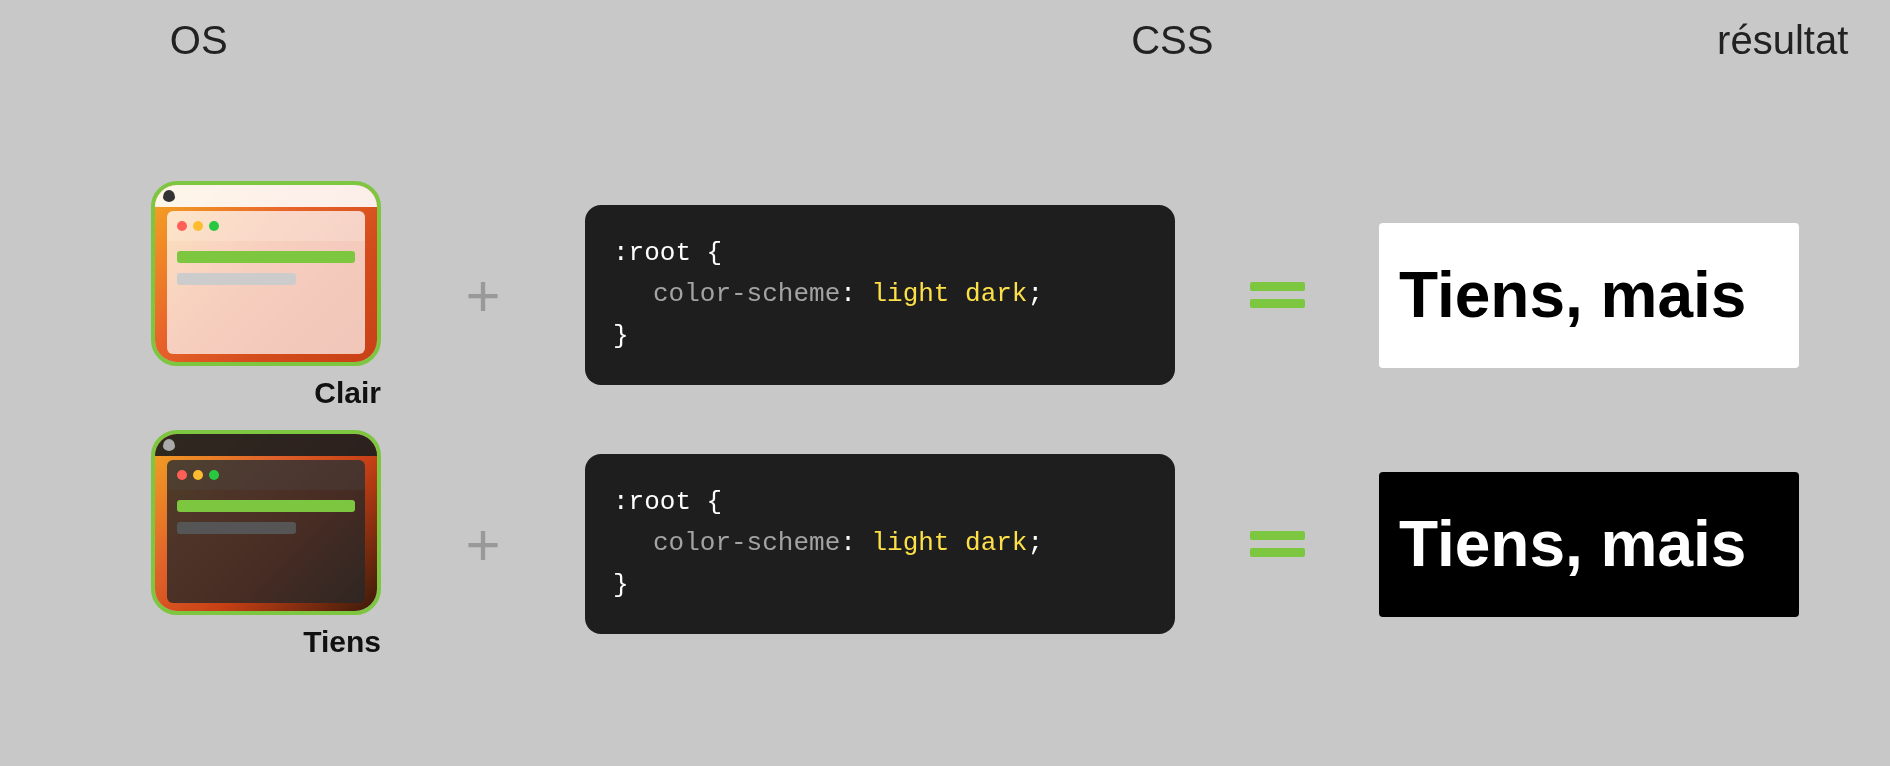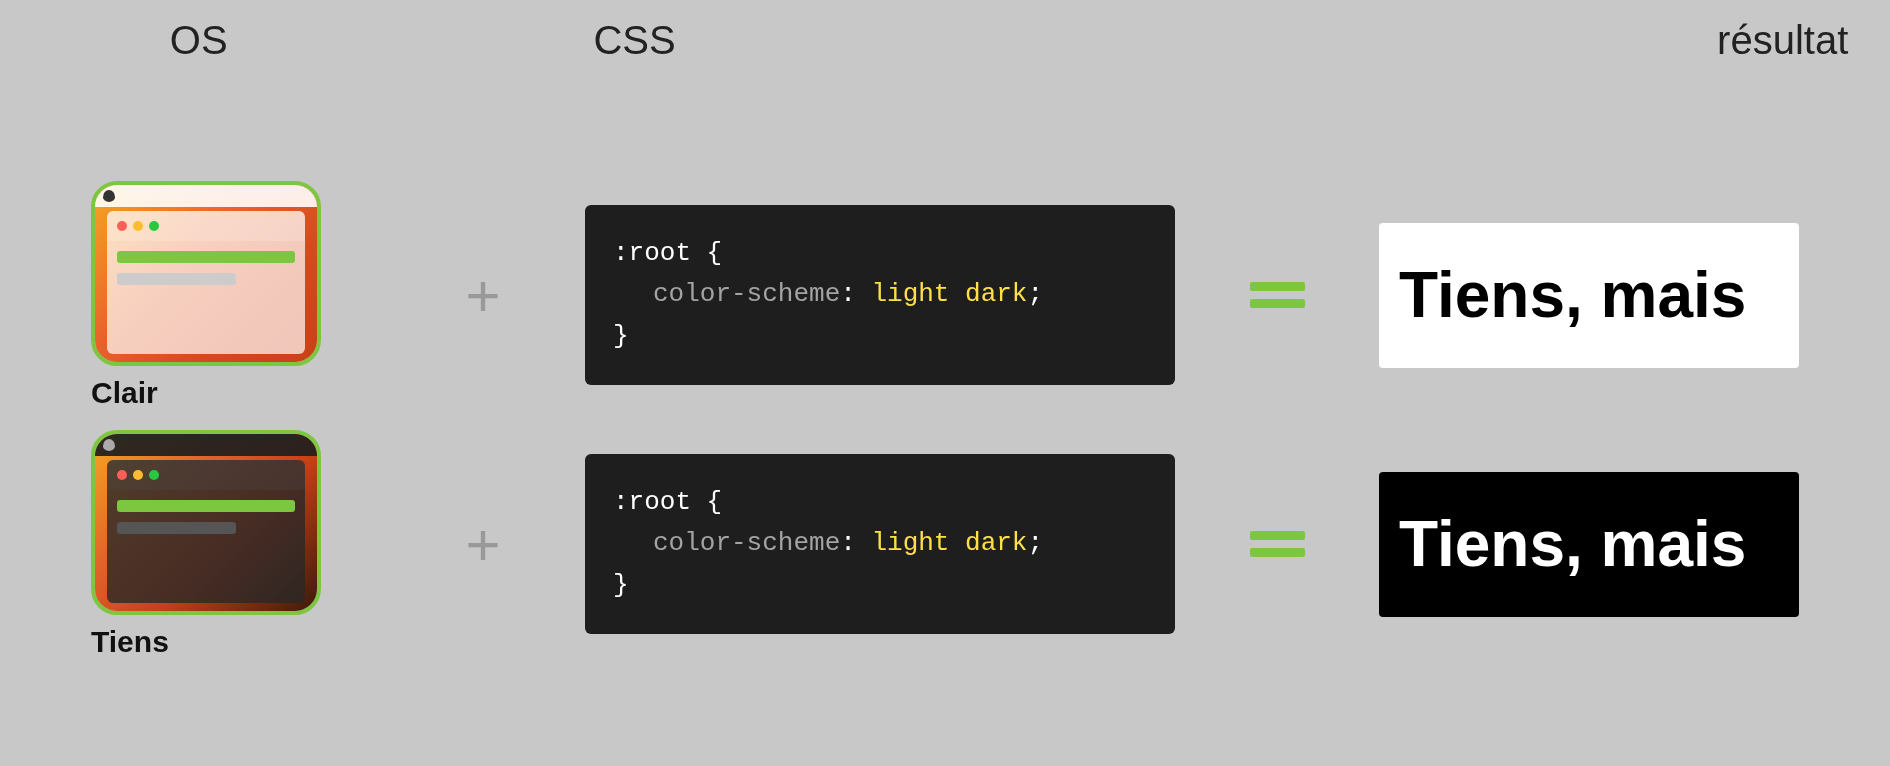--- a/index.html
+++ b/index.html
@@ -24,21 +24,21 @@
     }
 
     .col-header {
       font-size: 40px;
       font-weight: 400;
       color: #222;
       text-align: center;
     }
 
     .col-os { width: 320px; text-align: center; }
-    .col-css { width: 620px; text-align: left; }
+    .col-css { width: 620px; text-align: right; }
     .col-result { width: 400px; text-align: right; }
 
     .main-content {
       display: flex;
       flex-direction: column;
       width: 100%;
       flex: 1;
       justify-content: center;
       gap: 20px;
       padding: 0 60px;
@@ -48,21 +48,21 @@
       display: flex;
       align-items: center;
       justify-content: space-around;
       gap: 0;
     }
 
     
     .os-icon-wrapper {
       display: flex;
       flex-direction: column;
-      align-items: flex-start;
+      align-items: flex-end;
       width: 290px;
     }
 
     .os-icon {
       width: 230px;
       height: 185px;
       border-radius: 26px;
       border: 4px solid #7dc640;
       overflow: hidden;
       position: relative;
@@ -201,21 +201,21 @@
     .eq-bar {
       width: 55px;
       height: 9px;
       background: #7dc640;
       border-radius: 2px;
     }
 
     
     .code-block {
       background: #1e1e1e;
-      border-radius: 6px;
+      border-radius: 16px;
       padding: 28px 28px;
       width: 590px;
       font-family: 'Courier New', Courier, monospace;
       font-size: 26px;
       line-height: 1.6;
     }
 
     .code-selector { color: #ffffff; }
     .code-brace { color: #ffffff; }
     .code-property { color: #a3a3a3; }

